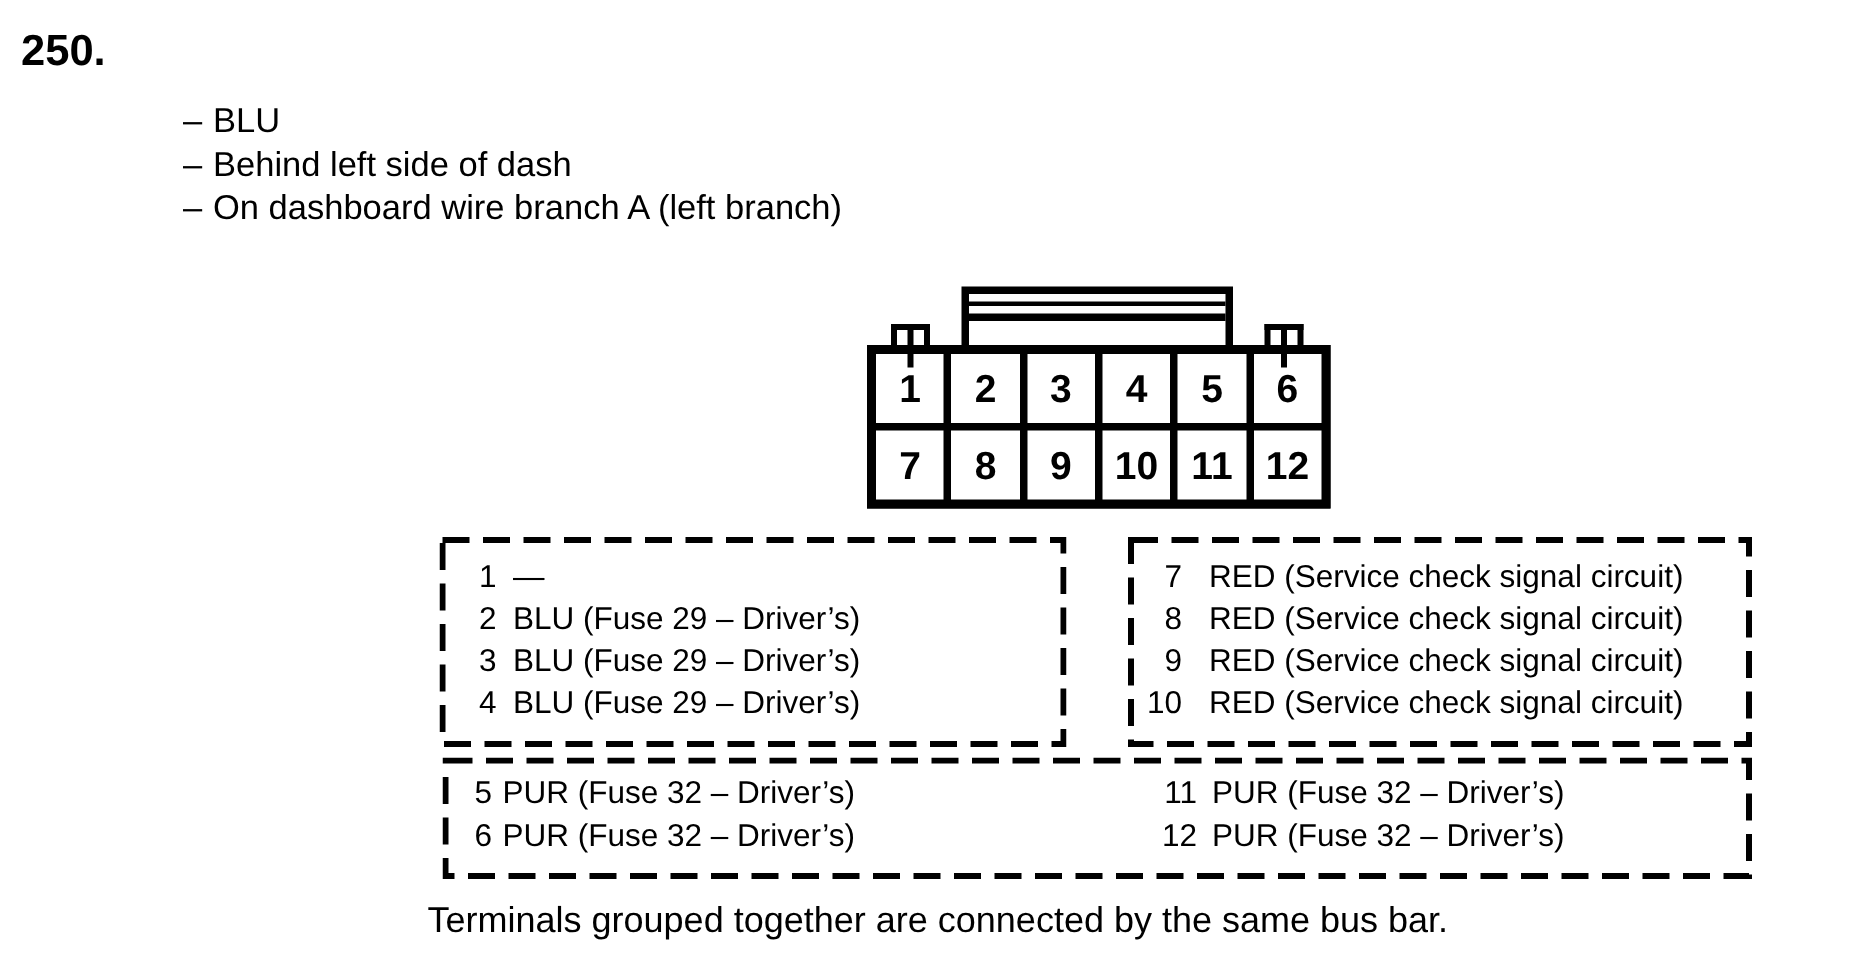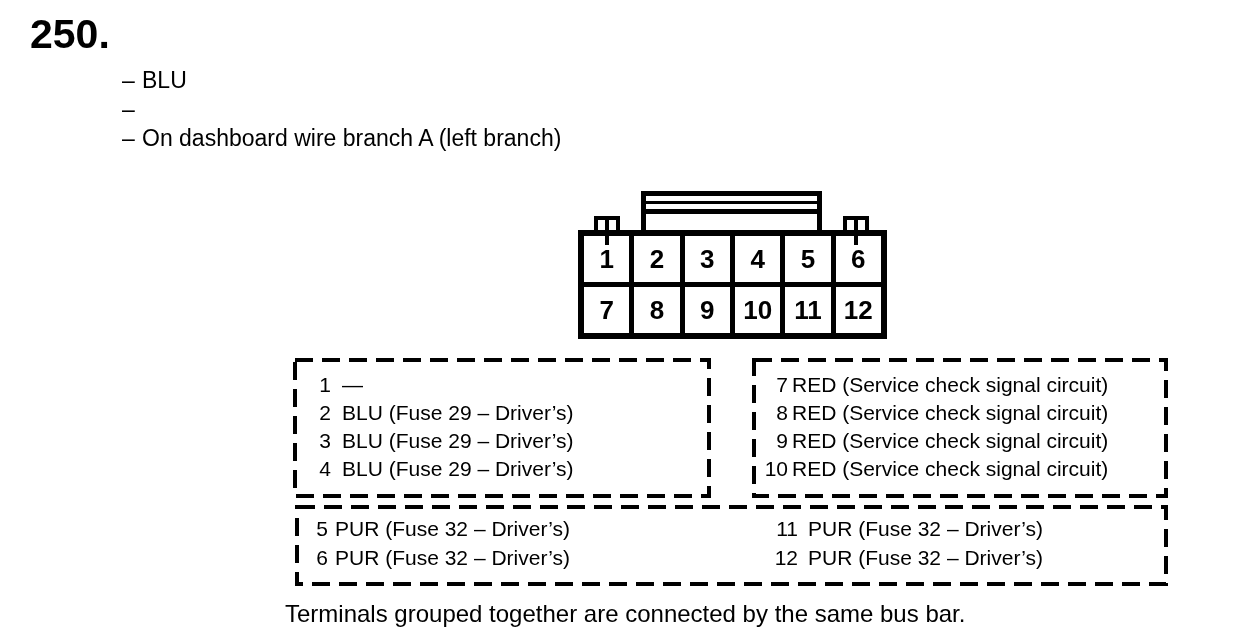--- a/index.html
+++ b/index.html
@@ -8,23 +8,23 @@
     position:relative;
     width:1248px; height:640px;
     background:#ffffff;
     color:#000000;
     font-family:"Liberation Sans", sans-serif;
     overflow:hidden;
   }
 
   
   .title-row {
-    position:absolute; left:30px; top:12px;
+    position:absolute; left:14px; top:12px;
     display:flex;
-    font-weight:bold; font-size:41px; line-height:44px;
+    font-weight:bold; font-size:29px; line-height:44px;
     letter-spacing:0;
   }
   .title-num { width:92px; }
 
   .notes { position:absolute; left:122px; top:66px; font-size:23px; line-height:29px; }
   .note-line { display:flex; }
   .note-dash { width:20px; }
 
   
   .connector { position:absolute; left:578px; top:190px; width:309px; height:149px; }
@@ -66,21 +66,21 @@
   .box-left   { left:293px; top:358px; width:418px; height:140px; }
   .box-right  { left:752px; top:358px; width:416px; height:140px; }
   .box-bottom { left:295px; top:505px; width:873px; height:81px;  }
   .dash-border { position:absolute; left:0; top:0; }
 
   .rows4 { position:absolute; left:0; top:13px; width:100%; line-height:28px; }
   .pin-row { display:flex; }
   .box-left  .pin-num { width:38px; text-align:right; }
   .box-left  .pin-desc { margin-left:11px; }
   .box-right .pin-num { width:36px; text-align:right; }
-  .box-right .pin-desc { margin-left:4px; }
+  .box-right .pin-desc { margin-left:18px; }
 
   .bcol { position:absolute; top:9px; line-height:29px; }
   .bcol-1 { left:13px; }
   .bcol-2 { left:475px; }
   .bcol-1 .pin-num { width:20px; text-align:right; }
   .bcol-1 .pin-desc { margin-left:7px; }
   .bcol-2 .pin-num { width:28px; text-align:right; }
   .bcol-2 .pin-desc { margin-left:10px; }
 
   
@@ -98,20 +98,21 @@
     <span class="title-num">250.</span>
   </div>
 
   <div class="notes">
     <div class="note-line">
       <span class="note-dash">–</span>
       <span>BLU</span>
     </div>
     <div class="note-line">
       <span class="note-dash">–</span>
+      <span>Behind left side of dash</span>
     </div>
     <div class="note-line">
       <span class="note-dash">–</span>
       <span>On dashboard wire branch A (left branch)</span>
     </div>
   </div>
 
   <div class="connector">
     <div class="latch">
       <div class="latch-line-1"></div>

